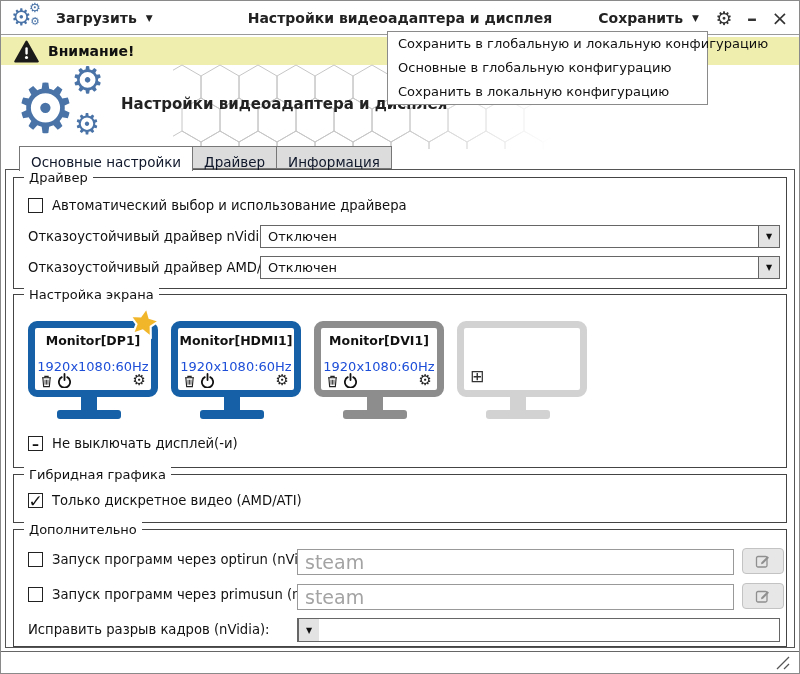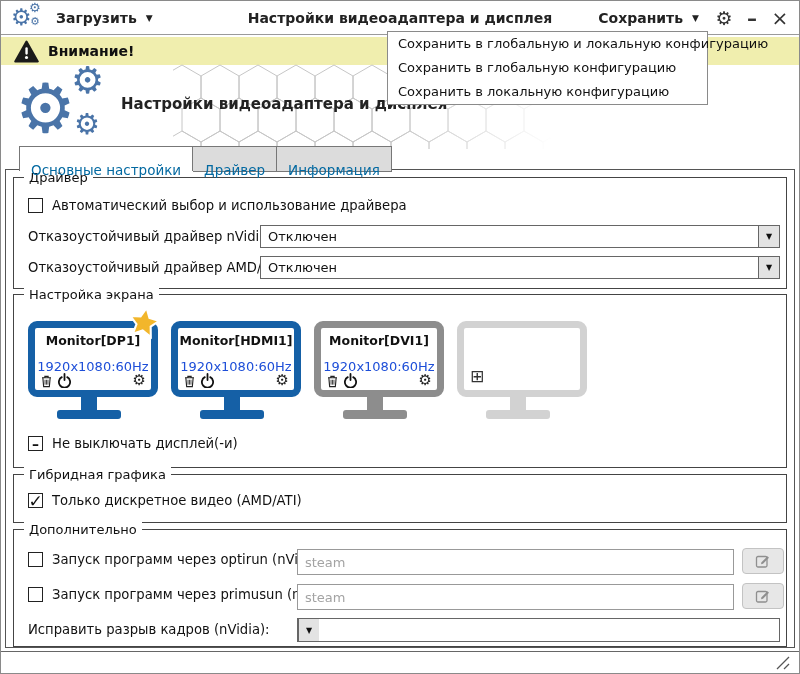--- a/index.html
+++ b/index.html
@@ -41,21 +41,21 @@
              mask-image:linear-gradient(to right,#000 55%,transparent 95%); }
   .logo-big { position:absolute; left:14px; top:2px; width:110px; height:80px; color:#4a74a8; }
   .logo-big .g1 { position:absolute; left:0; top:2px; font-size:68px; }
   .logo-big .g2 { position:absolute; left:56px; top:-8px; font-size:37px; }
   .logo-big .g3 { position:absolute; left:59px; top:40px; font-size:29px; }
   .header-title { position:absolute; left:120px; top:30px; font-size:15px; font-weight:700;
                   color:#222; z-index:2; }
 
   
   .tabs { position:absolute; left:18px; top:145px; display:flex; z-index:3; }
-  .tab { height:23px; line-height:22px; padding:12px 11px; font-size:13.5px; color:#0369a1;
+  .tab { height:23px; line-height:22px; padding:4px 11px; font-size:13.5px; color:#0f172a;
          background:#dcdcdc; border:1px solid #777; border-left:none; cursor:pointer; }
   .tab:first-child { border-left:1px solid #777; }
   .tab.active { background:#fff; height:25px; border-bottom:none; font-weight:400; }
 
   
   .panel { position:absolute; left:4px; right:4px; top:168px; height:479px;
            border:1px solid #555; background:#fff; }
   .group { position:absolute; left:7px; right:7px; border:1px solid #444; background:#fff; }
   .legend { position:absolute; top:-8px; left:10px; background:#fff; padding:0 5px;
             font-size:13px; color:#111; }
@@ -71,21 +71,21 @@
         font-weight:bold; color:#111; }
   .cb.checked { font-size:17px; line-height:10px; }
   .cb.dash    { font-size:14px; line-height:10px; }
 
   .combo { position:absolute; height:23px; border:1px solid #666; background:#fff;
            display:flex; align-items:stretch; cursor:pointer; }
   .combo .val { flex:1; display:flex; align-items:center; padding-left:7px; font-size:13px; color:#111; }
   .combo .btn { width:21px; background:#e3e3e3; border-left:1px solid #666; display:flex;
                 align-items:center; justify-content:center; font-size:8px; color:#111; }
 
-  .ti { position:absolute; height:24px; border:1px solid #999; padding:12px 7px; font-size:13px;
+  .ti { position:absolute; height:24px; border:1px solid #999; padding:12px 7px; font-size:19px;
         color:#333; font-family:inherit; background:#fff; }
   .ti::placeholder { color:#a3a3a3; }
   .editbtn { position:absolute; width:42px; height:26px; background:#e7e7e7;
              border:1px solid #c3c3c3; border-radius:4px; display:flex; align-items:center;
              justify-content:center; cursor:pointer; }
 
   
   .monitors { position:absolute; left:14px; top:26px; display:flex; gap:21px; }
   .monitor { position:relative; width:122px; }
   .m-scr { width:130px; height:76px; border:7px solid var(--c); border-radius:9px;
@@ -341,21 +341,21 @@
 
       <span class="lbl" style="position:absolute; left:14px; top:92px;">Исправить разрыв кадров (nVidia):</span>
       <div class="combo" style="left:283px; right:6px; top:88px; height:24px;">
         <span class="btn">▼</span>
       </div>
     </div>
   </div>
 
   <div class="menu">
     <div class="menu-item">Сохранить в глобальную и локальную конфигурацию</div>
-    <div class="menu-item">Сохранить в глобальную конфигурацию</div>
+    <div class="menu-item">Основные в глобальную конфигурацию</div>
     <div class="menu-item">Сохранить в локальную конфигурацию</div>
   </div>
 
   <div class="statusbar">
     <svg class="grip" width="16" height="14" viewBox="0 0 16 14">
       <line x1="2" y1="13" x2="14" y2="1" stroke="#555" stroke-width="1.2"></line>
       <line x1="9" y1="13" x2="14" y2="8" stroke="#555" stroke-width="1.2"></line>
     </svg>
   </div>
 

